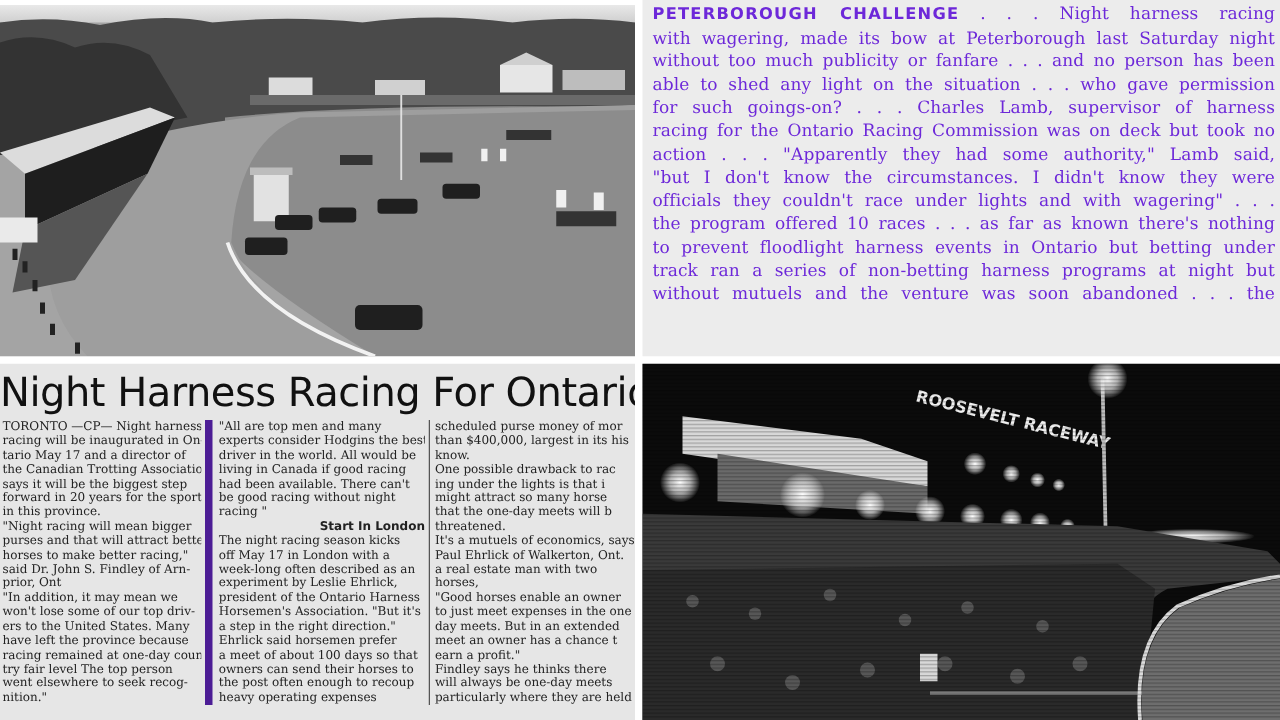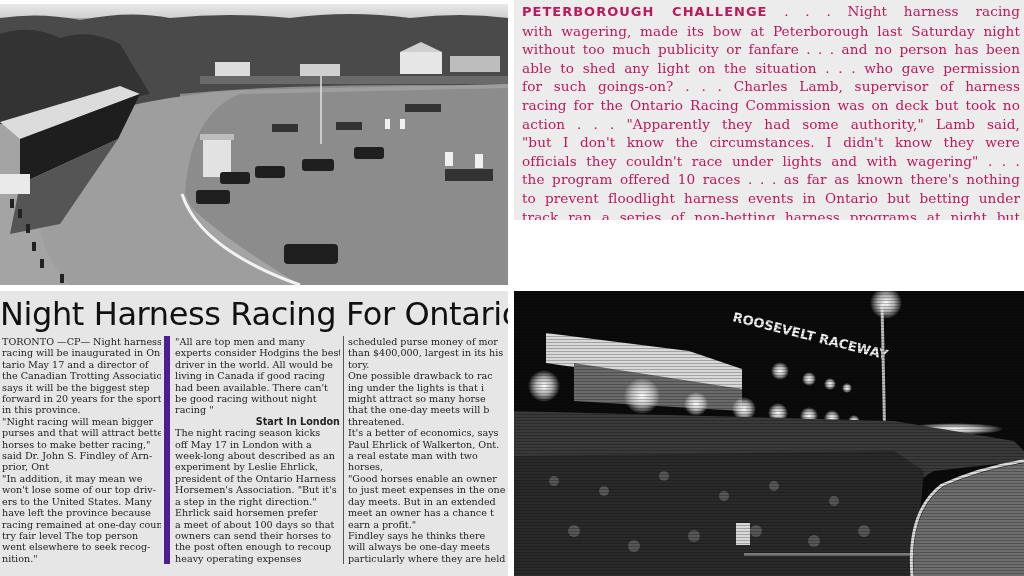--- a/index.html
+++ b/index.html
@@ -4,21 +4,21 @@
 <style>
   html, body { margin: 0; padding: 0; background: #ffffff; }
   body { width: 1024px; height: 576px; position: relative; overflow: hidden; font-family: "DejaVu Serif", serif; }
   .panel { position: absolute; overflow: hidden; }
 
   
   #p-tl { left: 0; top: 4px; width: 508px; height: 281px; background: #9a9a9a; }
   #p-tl svg { display: block; }
 
   
-  #p-tr { left: 514px; top: 0; width: 510px; height: 220px; background: #ececec; color: #be185d; }
+  #p-tr { left: 514px; top: 0; width: 510px; height: 285px; background: #ececec; color: #6d28d9; }
   #p-tr .col { padding: 2px 4px 0 8px; font-family: "DejaVu Serif", serif; font-size: 13.6px; line-height: 18.6px; text-align: justify; letter-spacing: 0.1px; }
   #p-tr .kicker { font-family: "DejaVu Sans", sans-serif; font-weight: bold; letter-spacing: 1px; font-size: 13px; }
   #p-tr .line { display: block; white-space: nowrap; overflow: hidden; text-align-last: justify; text-align: justify; }
 
   
   #p-bl { left: 0; top: 291px; width: 508px; height: 285px; background: #e6e6e6; color: #1c1c1c; }
   #p-bl .headline { font-family: "DejaVu Sans", sans-serif; font-size: 32px; line-height: 40px; letter-spacing: -0.4px; white-space: nowrap; margin: 3px 0 0 0; padding-left: 0; color: #111; }
   #p-bl .cols { position: absolute; top: 45px; left: 0; width: 508px; display: flex; }
   #p-bl .c { font-family: "DejaVu Serif", serif; font-size: 9.6px; line-height: 11.4px; color: #222; overflow: hidden; }
   #p-bl .c1 { width: 164px; padding-left: 2px; border-right: 6px solid #4c1d95; padding-right: 3px; }
@@ -154,41 +154,41 @@
       <span class="ln">  "All are top men and many</span>
       <span class="ln">experts consider Hodgins the best</span>
       <span class="ln">driver in the world. All would be</span>
       <span class="ln">living in Canada if good racing</span>
       <span class="ln">had been available. There can't</span>
       <span class="ln">be good racing without night</span>
       <span class="ln">racing "</span>
       <span class="sub">Start In London</span>
       <span class="ln">  The night racing season kicks</span>
       <span class="ln">off May 17 in London with a</span>
-      <span class="ln">week-long about described as an</span>
+      <span class="ln">week-long often described as an</span>
       <span class="ln">experiment by Leslie Ehrlick,</span>
       <span class="ln">president of the Ontario Harness</span>
       <span class="ln">Horsemen's Association. "But it's</span>
       <span class="ln">a step in the right direction."</span>
       <span class="ln">  Ehrlick said horsemen prefer</span>
       <span class="ln">a meet of about 100 days so that</span>
       <span class="ln">owners can send their horses to</span>
       <span class="ln">the post often enough to recoup</span>
       <span class="ln">heavy operating expenses</span>
     </div>
     <div class="c c3">
       <span class="ln">scheduled purse money of mor</span>
       <span class="ln">than $400,000, largest in its his</span>
-      <span class="ln">tory.</span>
+      <span class="ln">know.</span>
       <span class="ln">  One possible drawback to rac</span>
       <span class="ln">ing under the lights is that i</span>
       <span class="ln">might attract so many horse</span>
       <span class="ln">that the one-day meets will b</span>
       <span class="ln">threatened.</span>
-      <span class="ln">  It's a better of economics, says</span>
+      <span class="ln">  It's a mutuels of economics, says</span>
       <span class="ln">Paul Ehrlick of Walkerton, Ont.</span>
       <span class="ln">a real estate man with two</span>
       <span class="ln">horses,</span>
       <span class="ln">  "Good horses enable an owner</span>
       <span class="ln">to just meet expenses in the one</span>
       <span class="ln">day meets. But in an extended</span>
       <span class="ln">meet an owner has a chance t</span>
       <span class="ln">earn a profit."</span>
       <span class="ln">  Findley says he thinks there</span>
       <span class="ln">will always be one-day meets</span>

